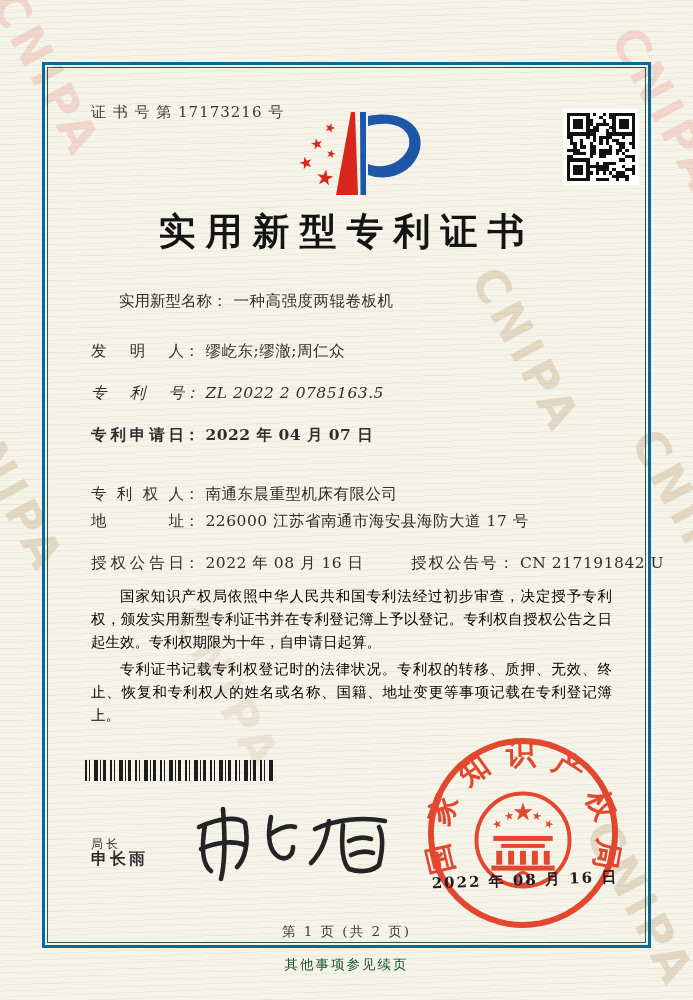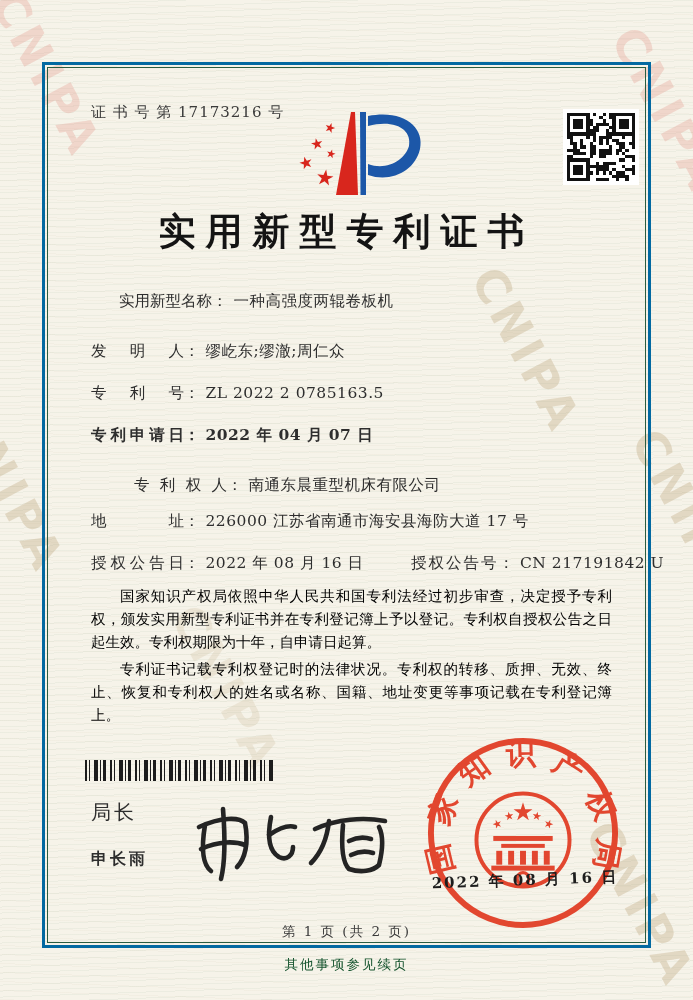--- a/index.html
+++ b/index.html
@@ -64,21 +64,21 @@
   .paras p{margin:0 0 4px 0;text-indent:2em;}
   .barcode{
     position:absolute;left:40px;top:695px;width:190px;height:21px;
     background:repeating-linear-gradient(90deg,
       #1c1c1c 0 2px, transparent 2px 4px,
       #1c1c1c 4px 5px, transparent 5px 9px,
       #1c1c1c 9px 13px, transparent 13px 15px,
       #1c1c1c 15px 16px, transparent 16px 18px,
       #1c1c1c 18px 21px, transparent 21px 25px);
   }
-  .director-title{position:absolute;left:46px;top:734px;font-size:20px;color:#2e2e2e;letter-spacing:3px;}
+  .director-title{position:absolute;left:46px;top:771px;font-size:12px;color:#2e2e2e;letter-spacing:3px;}
   .director-name{position:absolute;left:46px;top:784px;font-size:16px;color:#2e2e2e;letter-spacing:3px;font-weight:bold;}
   .sig{position:absolute;left:142px;top:726px;width:216px;height:100px;}
   .seal{position:absolute;left:379px;top:669px;width:198px;height:198px;opacity:0.93;}
   .seal-date{
     position:absolute;left:382px;top:806px;width:196px;text-align:center;
     font-size:15px;font-weight:bold;color:#1d1d1d;letter-spacing:2px;
     transform:rotate(-2deg);white-space:nowrap;
   }
   .page-foot{
     position:absolute;left:0;top:858px;width:100%;text-align:center;
@@ -371,27 +371,27 @@
 
     <div class="title">实用新型专利证书</div>
 
     <div class="fields">
       <div class="frow" style="top:0;margin-left:28px;">
         <span class="flabel">实用新型名称</span><span class="fcolon">：</span><span class="fvalue">一种高强度两辊卷板机</span>
       </div>
       <div class="frow" style="top:50px;">
         <span class="flabel">发明人</span><span class="fcolon">：</span><span class="fvalue">缪屹东;缪澈;周仁众</span>
       </div>
-      <div class="frow" style="top:92px;">
+      <div class="frow" style="top:92px;font-style:italic;">
         <span class="flabel">专利号</span><span class="fcolon">：</span><span class="fvalue">ZL 2022 2 0785163.5</span>
       </div>
       <div class="frow" style="top:134px;font-weight:bold;">
         <span class="flabel">专利申请日</span><span class="fcolon">：</span><span class="fvalue">2022 年 04 月 07 日</span>
       </div>
-      <div class="frow" style="top:184px;margin-left:43px;">
+      <div class="frow" style="top:193px;">
         <span class="flabel">专利权人</span><span class="fcolon">：</span><span class="fvalue">南通东晨重型机床有限公司</span>
       </div>
       <div class="frow" style="top:220px;">
         <span class="flabel">地址</span><span class="fcolon">：</span><span class="fvalue">226000 江苏省南通市海安县海防大道 17 号</span>
       </div>
       <div class="frow" style="top:262px;width:100%;">
         <span class="flabel">授权公告日</span><span class="fcolon">：</span><span class="fvalue">2022 年 08 月 16 日</span>
         <span class="grant-no">
           <span class="glabel">授权公告号</span><span class="fcolon">：</span><span class="fvalue">CN 217191842 U</span>
         </span>

